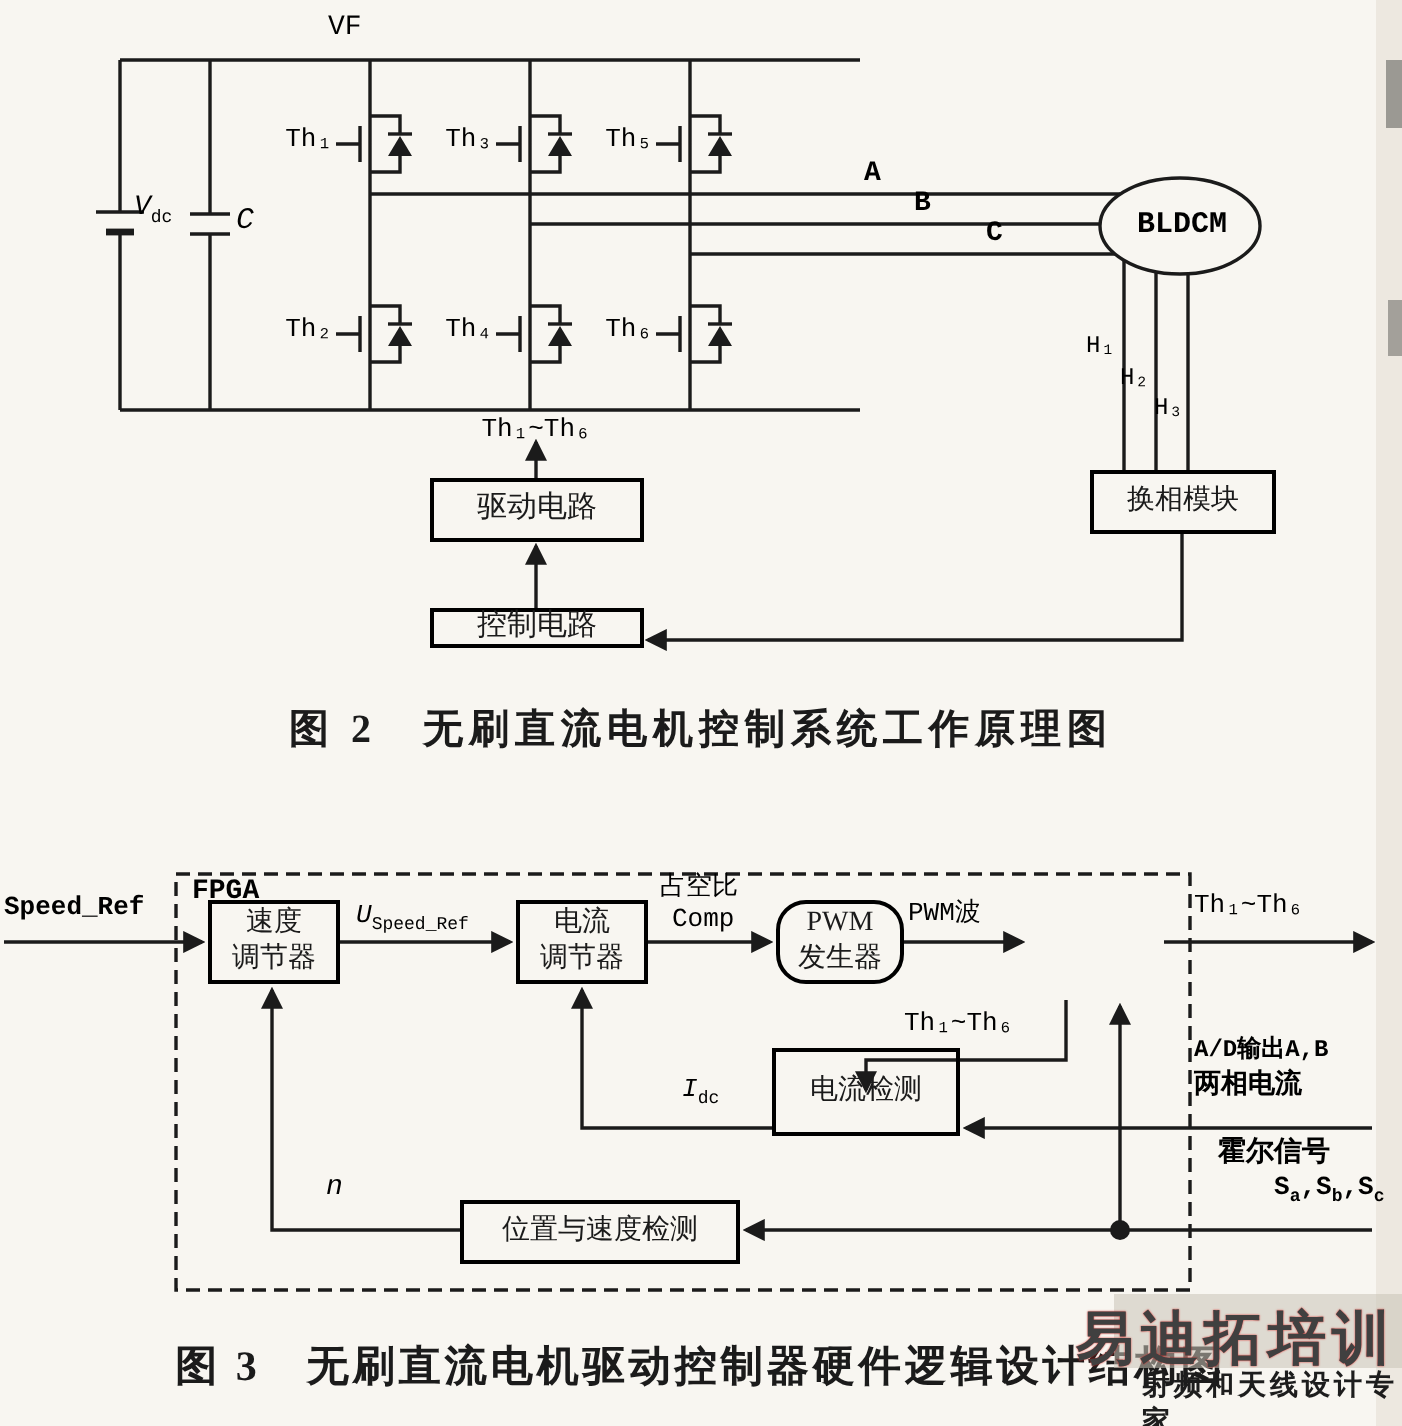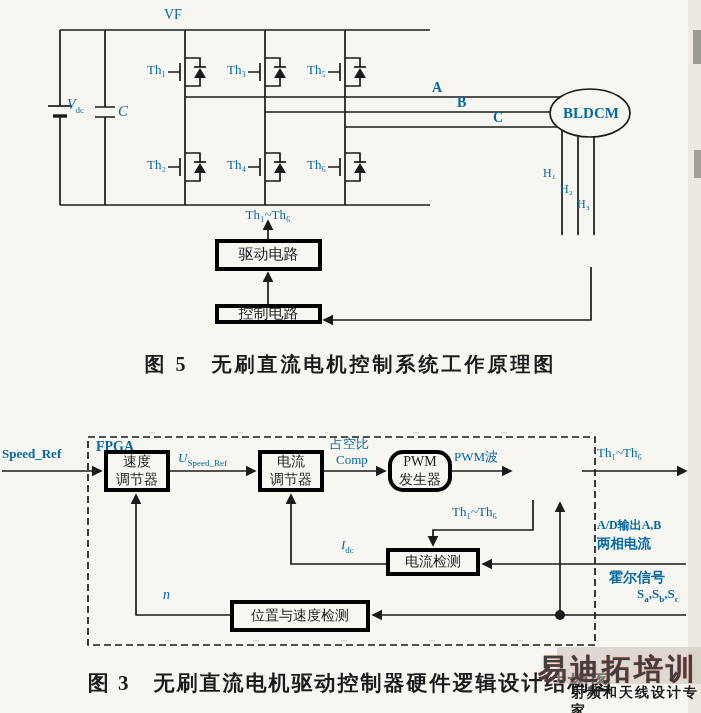--- a/index.html
+++ b/index.html
@@ -8,27 +8,27 @@
     font-family:"Liberation Serif","DejaVu Serif",serif;
     background:#e9e7e2;
   }
   .page {
     position:relative; width:701px; height:713px;
     background:#f8f6f1; overflow:hidden; color:#1b1b1b;
   }
   svg.art { position:absolute; left:0; top:0; }
   .lbl {
     position:absolute; font-size:13px; line-height:1.1;
-    white-space:nowrap; color:#0369a1;
+    white-space:nowrap; color:#000000;font-family:Liberation Mono, monospace;
   }
   .bold { font-weight:bold; }
   .it { font-style:italic; }
   sub { font-size:9px; line-height:0; }
   .box {
-    position:absolute; border:4px solid #000000;
+    position:absolute; border:2px solid #000000;
     display:flex; flex-direction:column; align-items:center; justify-content:center;
     font-size:14px; line-height:1.3; text-align:center; background:transparent;
   }
   .tr-lbl { width:26px; text-align:right; font-size:13px; }
   .caption {
     position:absolute; left:0; width:701px; text-align:center;
     font-weight:bold; font-size:20px; letter-spacing:3px;
   }
   .wm-bg {
     position:absolute; left:557px; top:647px; width:144px; height:37px;
@@ -150,22 +150,25 @@
   <div class="lbl" style="left:233px; top:208px; width:70px; text-align:center;">Th₁~Th₆</div>
 
   <div class="box" style="left:215px; top:239px; width:107px; height:32px; font-size:15px;">
       <span>驱动电路</span>
     </div>
 
   <div class="box" style="left:215px; top:304px; width:107px; height:20px; font-size:15px;">
       <span>控制电路</span>
     </div>
 
-
-  <div class="caption" style="top:351px;">图 5　无刷直流电机控制系统工作原理图</div>
+  <div class="box" style="left:545px; top:235px; width:93px; height:32px; font-size:14px;">
+      <span>换相模块</span>
+    </div>
+
+  <div class="caption" style="top:351px;">图 2　无刷直流电机控制系统工作原理图</div>
 
   <div class="lbl bold" style="left:2px; top:447px;">Speed_Ref</div>
 
   <div class="lbl bold" style="left:96px; top:439px; font-size:14px;">FPGA</div>
 
   <div class="box" style="left:104px; top:450px; width:66px; height:42px;">
     <span>速度</span>
     <span>调节器</span>
   </div>
 
@@ -184,21 +187,21 @@
     <span>发生器</span>
   </div>
 
   <div class="lbl" style="left:454px; top:450px; font-size:13px;">PWM波</div>
 
 
   <div class="lbl" style="left:597px; top:446px;">Th₁~Th₆</div>
 
   <div class="lbl" style="left:452px; top:505px;">Th₁~Th₆</div>
 
-  <div class="box" style="left:386px; top:548px; width:94px; height:28px;">
+  <div class="box" style="left:386px; top:524px; width:94px; height:44px;">
       <span>电流检测</span>
     </div>
 
   <div class="lbl" style="left:341px; top:538px;"><span class="it">I</span><sub>dc</sub></div>
 
   <div class="lbl bold" style="left:597px; top:519px; font-size:12px;">A/D输出A,B</div>
   <div class="lbl bold" style="left:597px; top:537px; font-size:13.5px;">两相电流</div>
 
   <div class="lbl bold" style="left:609px; top:570px; font-size:14px;">霍尔信号</div>
 

